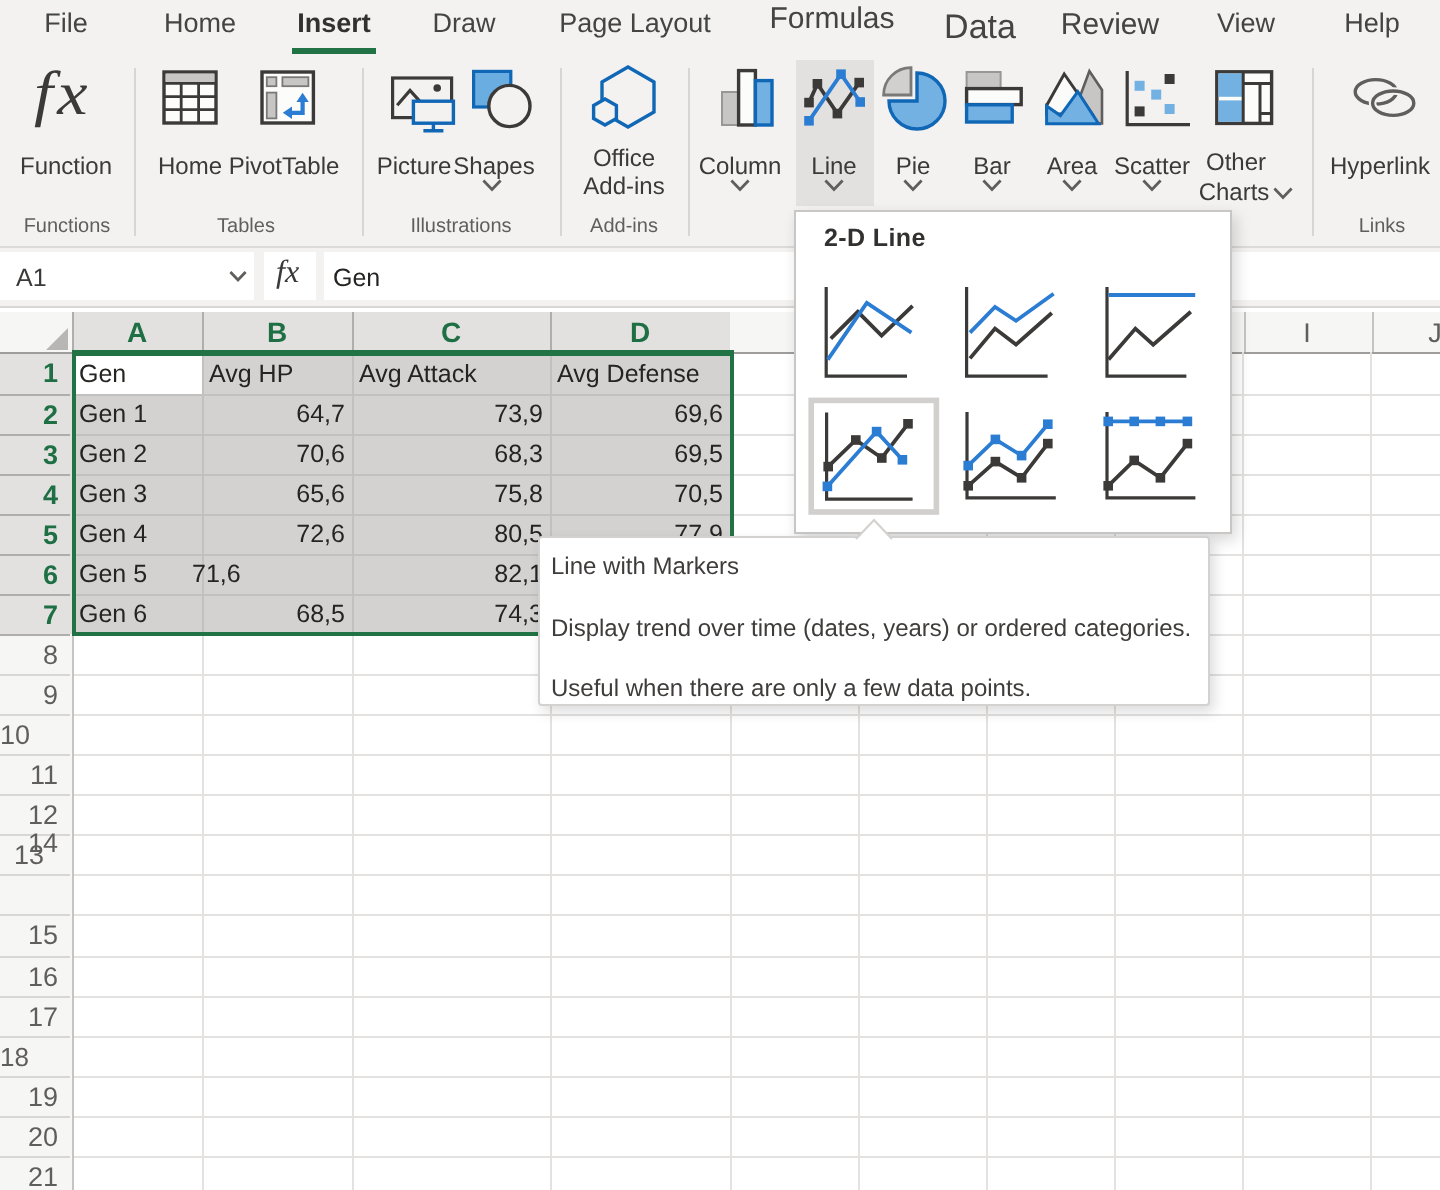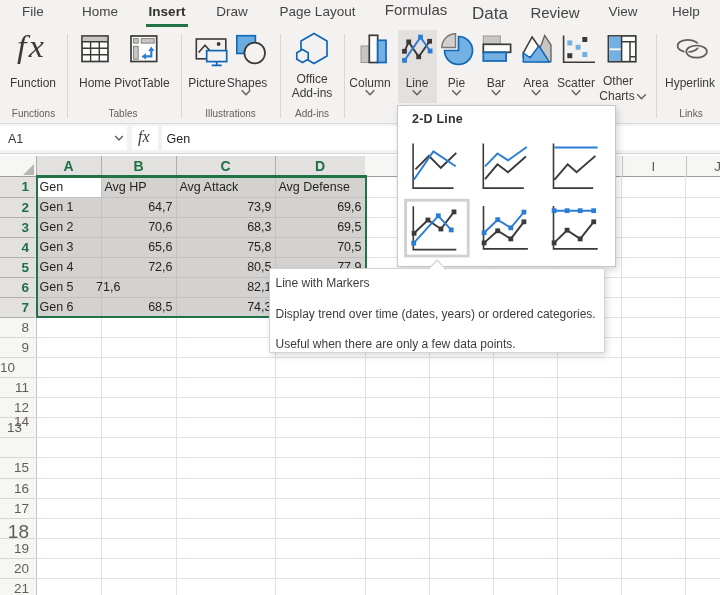--- a/index.html
+++ b/index.html
@@ -208,21 +208,21 @@
 <div class="a" style="left:0;top:420.2px;width:29px;text-align:center;font-size:13.5px;font-weight:normal;color:#605e5c;">13</div>
 <div class="a" style="left:0;top:437.3px;width:35px;height:1px;background:#d8d7d6;"></div>
 <div class="a" style="left:0;top:414px;width:29px;text-align:right;font-size:13.5px;font-weight:normal;color:#605e5c;">14</div>
 <div class="a" style="left:0;top:457.4px;width:35px;height:1px;background:#d8d7d6;"></div>
 <div class="a" style="left:0;top:460.4px;width:29px;text-align:right;font-size:13.5px;font-weight:normal;color:#605e5c;">15</div>
 <div class="a" style="left:0;top:477.5px;width:35px;height:1px;background:#d8d7d6;"></div>
 <div class="a" style="left:0;top:480.5px;width:29px;text-align:right;font-size:13.5px;font-weight:normal;color:#605e5c;">16</div>
 <div class="a" style="left:0;top:497.5px;width:35px;height:1px;background:#d8d7d6;"></div>
 <div class="a" style="left:0;top:500.5px;width:29px;text-align:right;font-size:13.5px;font-weight:normal;color:#605e5c;">17</div>
 <div class="a" style="left:0;top:517.6px;width:35px;height:1px;background:#d8d7d6;"></div>
-<div class="a" style="left:0;top:520.6px;width:29px;text-align:right;font-size:19px;font-weight:normal;color:#605e5c;">18</div>
+<div class="a" style="left:0;top:520.6px;width:29px;text-align:left;font-size:13px;font-weight:normal;color:#605e5c;">18</div>
 <div class="a" style="left:0;top:537.7px;width:35px;height:1px;background:#d8d7d6;"></div>
 <div class="a" style="left:0;top:540.7px;width:29px;text-align:right;font-size:13.5px;font-weight:normal;color:#605e5c;">19</div>
 <div class="a" style="left:0;top:557.7px;width:35px;height:1px;background:#d8d7d6;"></div>
 <div class="a" style="left:0;top:560.7px;width:29px;text-align:right;font-size:13.5px;font-weight:normal;color:#605e5c;">20</div>
 <div class="a" style="left:0;top:577.8px;width:35px;height:1px;background:#d8d7d6;"></div>
 <div class="a" style="left:0;top:580.8px;width:29px;text-align:right;font-size:13.5px;font-weight:normal;color:#605e5c;">21</div>
 <div class="a" style="left:35.8px;top:175.3px;width:331.4px;height:2.3px;background:#217346;"></div>
 <div class="a" style="left:35.8px;top:315.9px;width:331.4px;height:2.3px;background:#217346;"></div>
 <div class="a" style="left:35.8px;top:175.3px;width:2.3px;height:142.89999999999998px;background:#217346;"></div>
 <div class="a" style="left:364.9px;top:175.3px;width:2.3px;height:142.89999999999998px;background:#217346;"></div>

